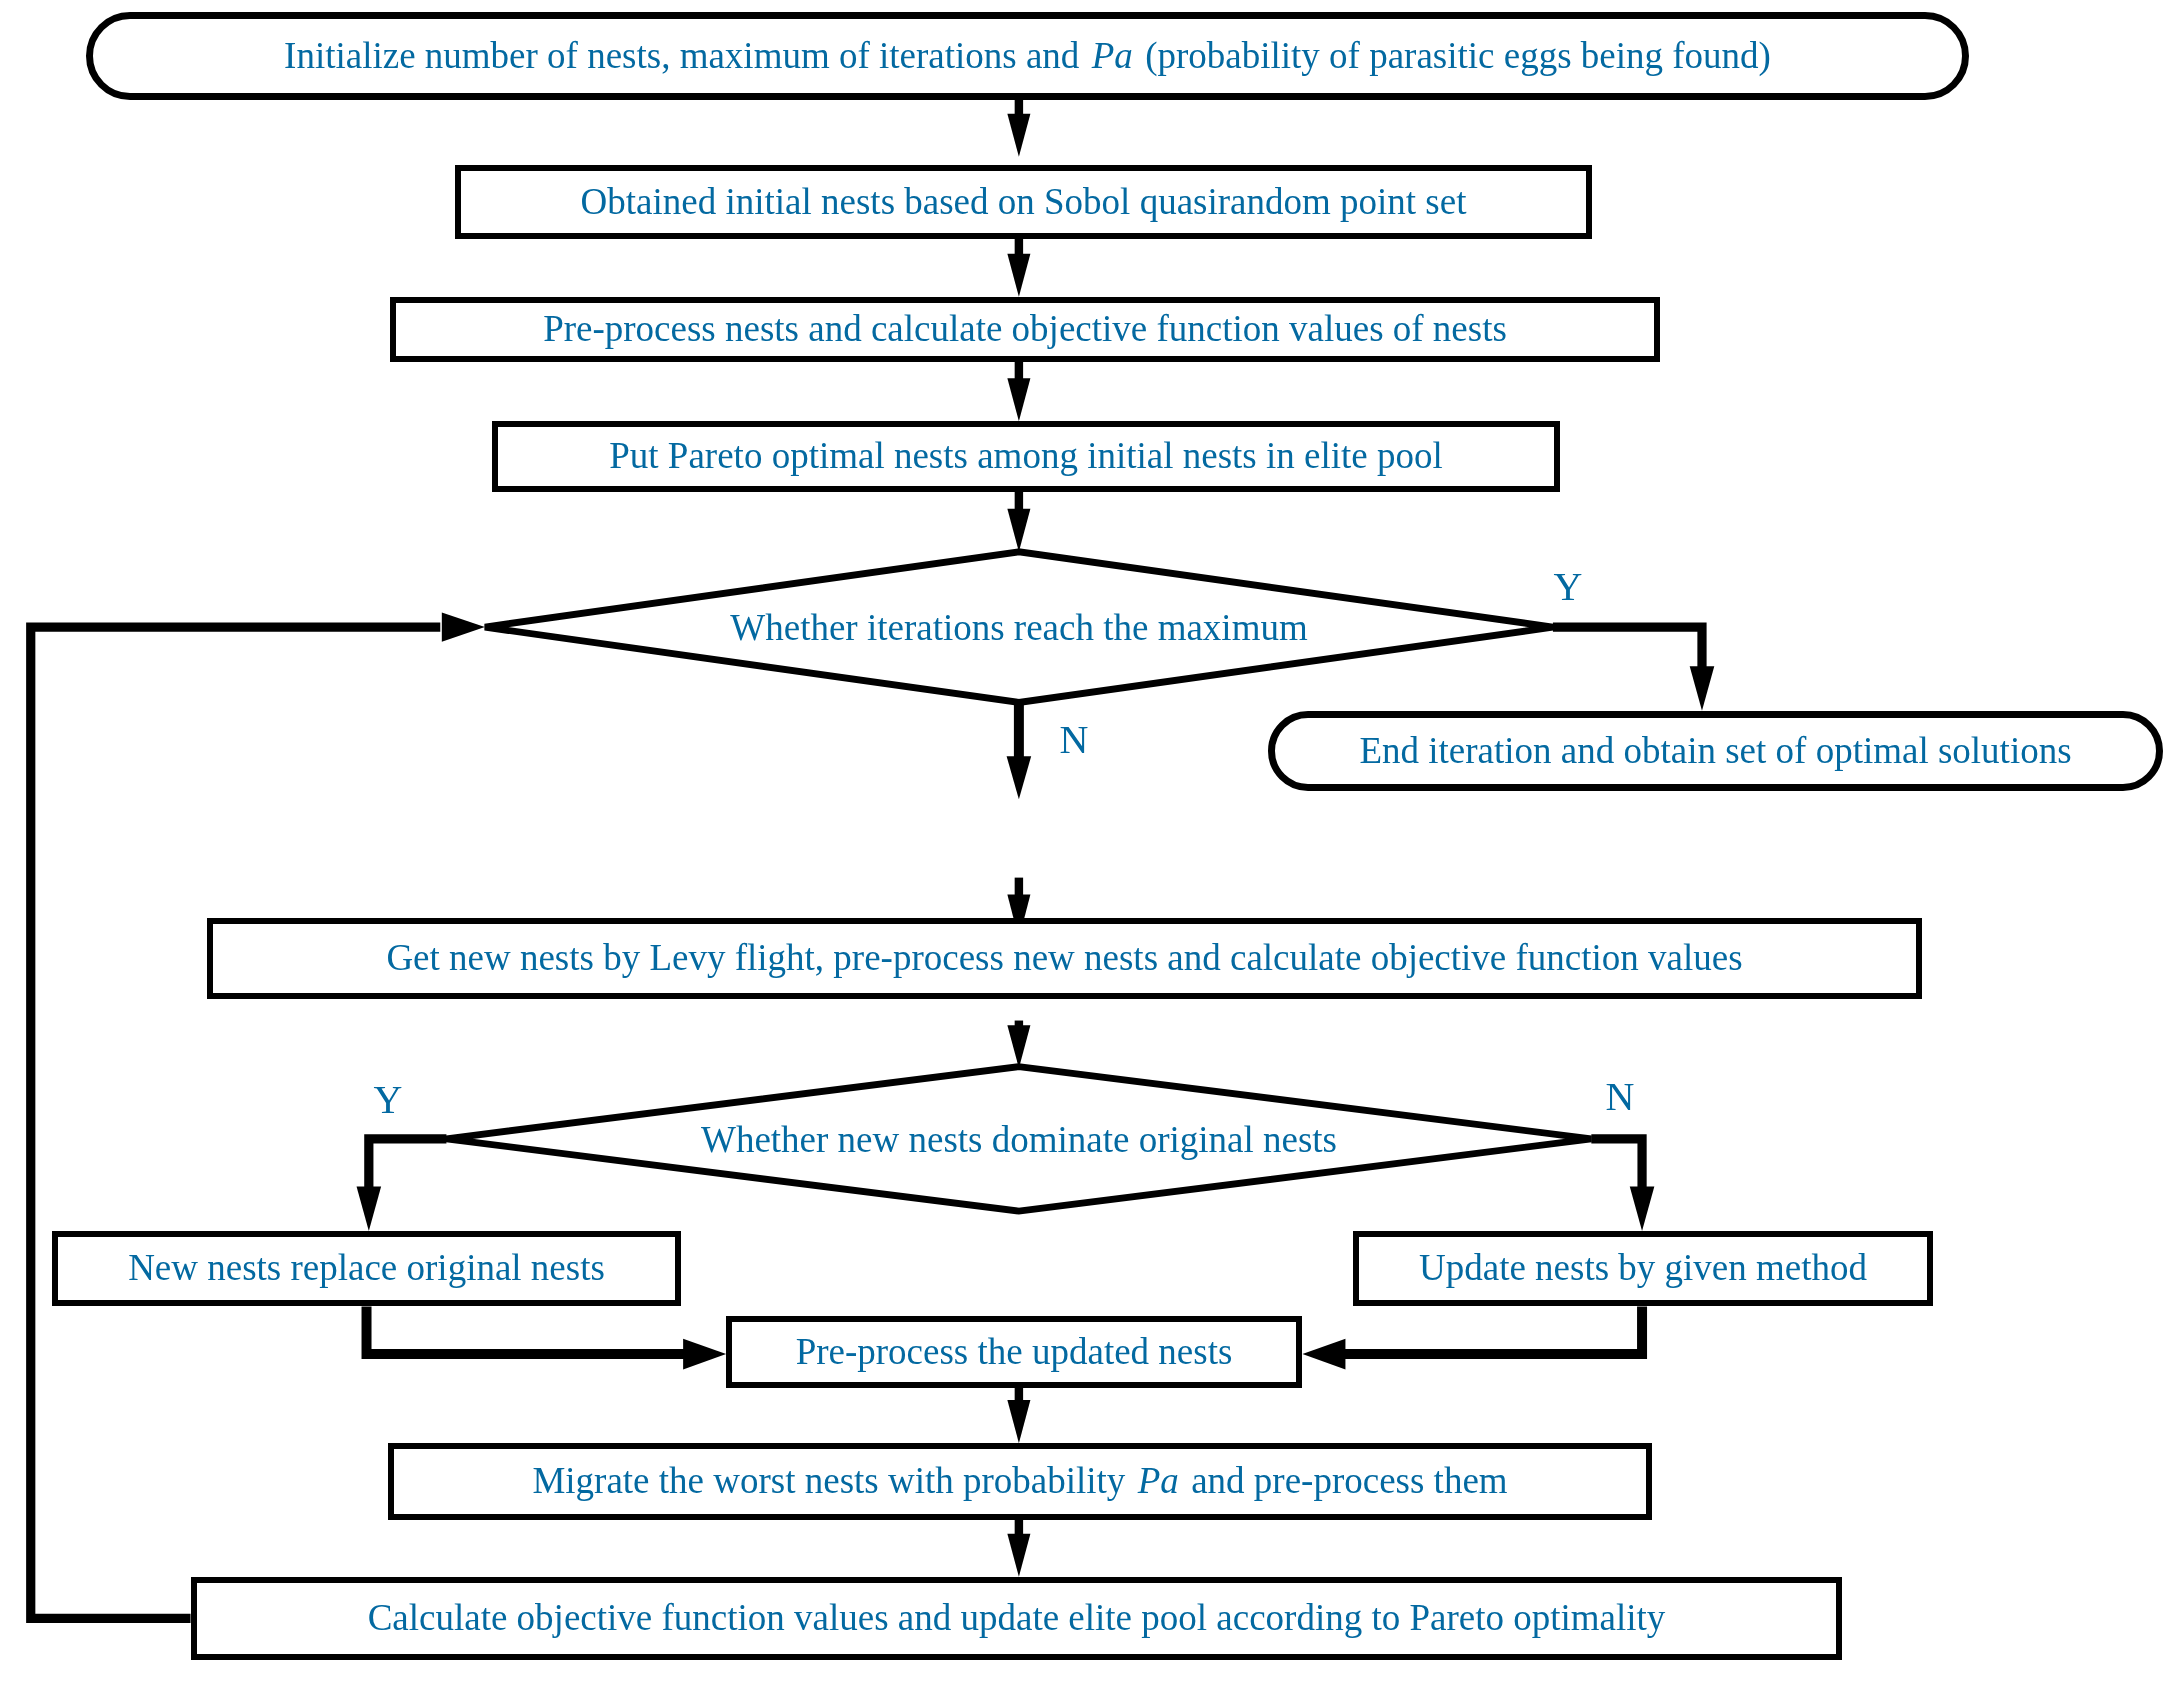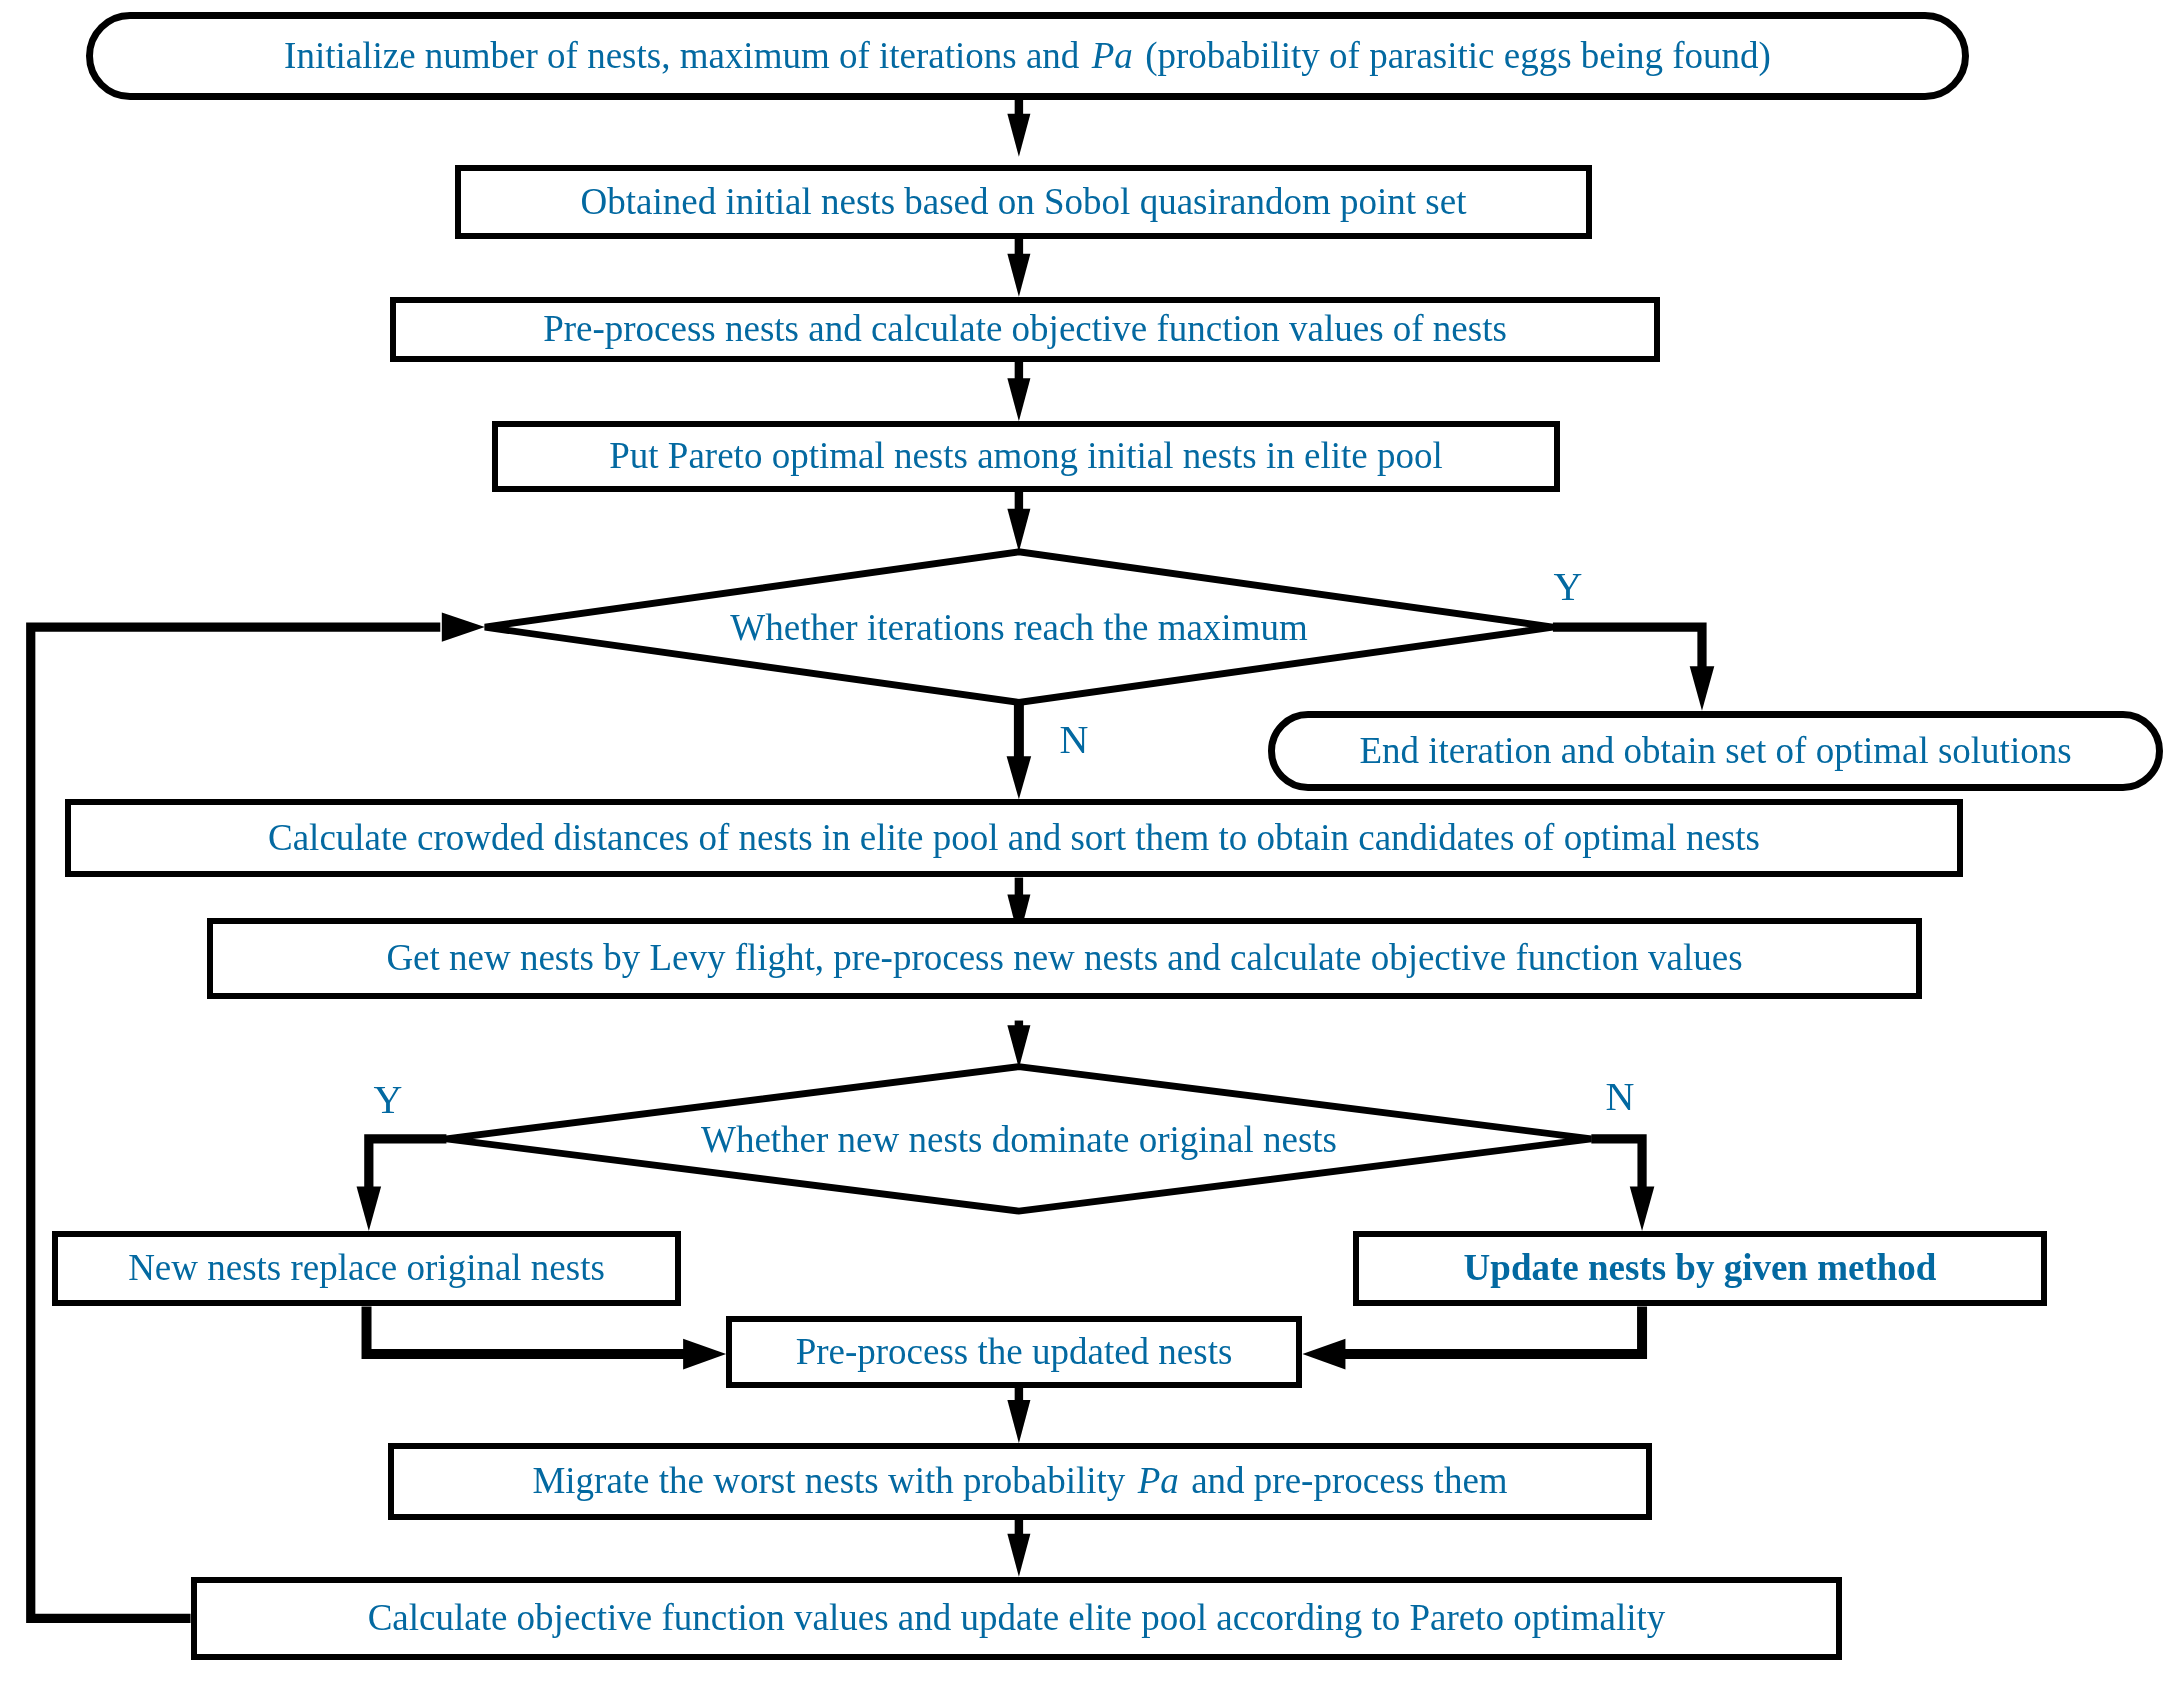--- a/index.html
+++ b/index.html
@@ -131,37 +131,34 @@
   </div>
 
   <div class="diamond-label" style="left:1019px;top:627px;">Whether iterations reach the maximum</div>
   <div class="branch-label" style="left:1568px;top:586px;">Y</div>
   <div class="branch-label" style="left:1074px;top:739px;">N</div>
 
   <div class="node stadium" style="left:1268px;top:711px;width:895px;height:80px;">
     <span>End iteration and obtain set of optimal solutions</span>
   </div>
 
-  <div class="node box" style="left:65px;top:799px;width:1898px;height:78px;">
-    <span>Calculate crowded distances of nests in elite pool and sort them to obtain candidates of optimal nests</span>
-  </div>
 
   <div class="node box" style="left:164px;top:918px;width:1715px;height:81px;margin-left:43px;">
     <span>Get new nests by Levy flight, pre-process new nests and calculate objective function values</span>
   </div>
 
   <div class="diamond-label" style="left:1019px;top:1139px;">Whether new nests dominate original nests</div>
   <div class="branch-label" style="left:388px;top:1099px;">Y</div>
   <div class="branch-label" style="left:1620px;top:1096px;">N</div>
 
   <div class="node box" style="left:52px;top:1231px;width:629px;height:75px;">
     <span>New nests replace original nests</span>
   </div>
 
-  <div class="node box" style="left:1353px;top:1231px;width:694px;height:75px;font-weight:bold;">
+  <div class="node box" style="left:1353px;top:1231px;width:580px;height:75px;">
     <span>Update nests by given method</span>
   </div>
 
   <div class="node box" style="left:726px;top:1316px;width:576px;height:72px;">
     <span>Pre-process the updated nests</span>
   </div>
 
   <div class="node box" style="left:388px;top:1443px;width:1264px;height:77px;">
     <span><span>Migrate the worst nests with probability</span>&nbsp;<span class="pa">Pa</span>&nbsp;<span>and pre-process them</span></span>
   </div>

